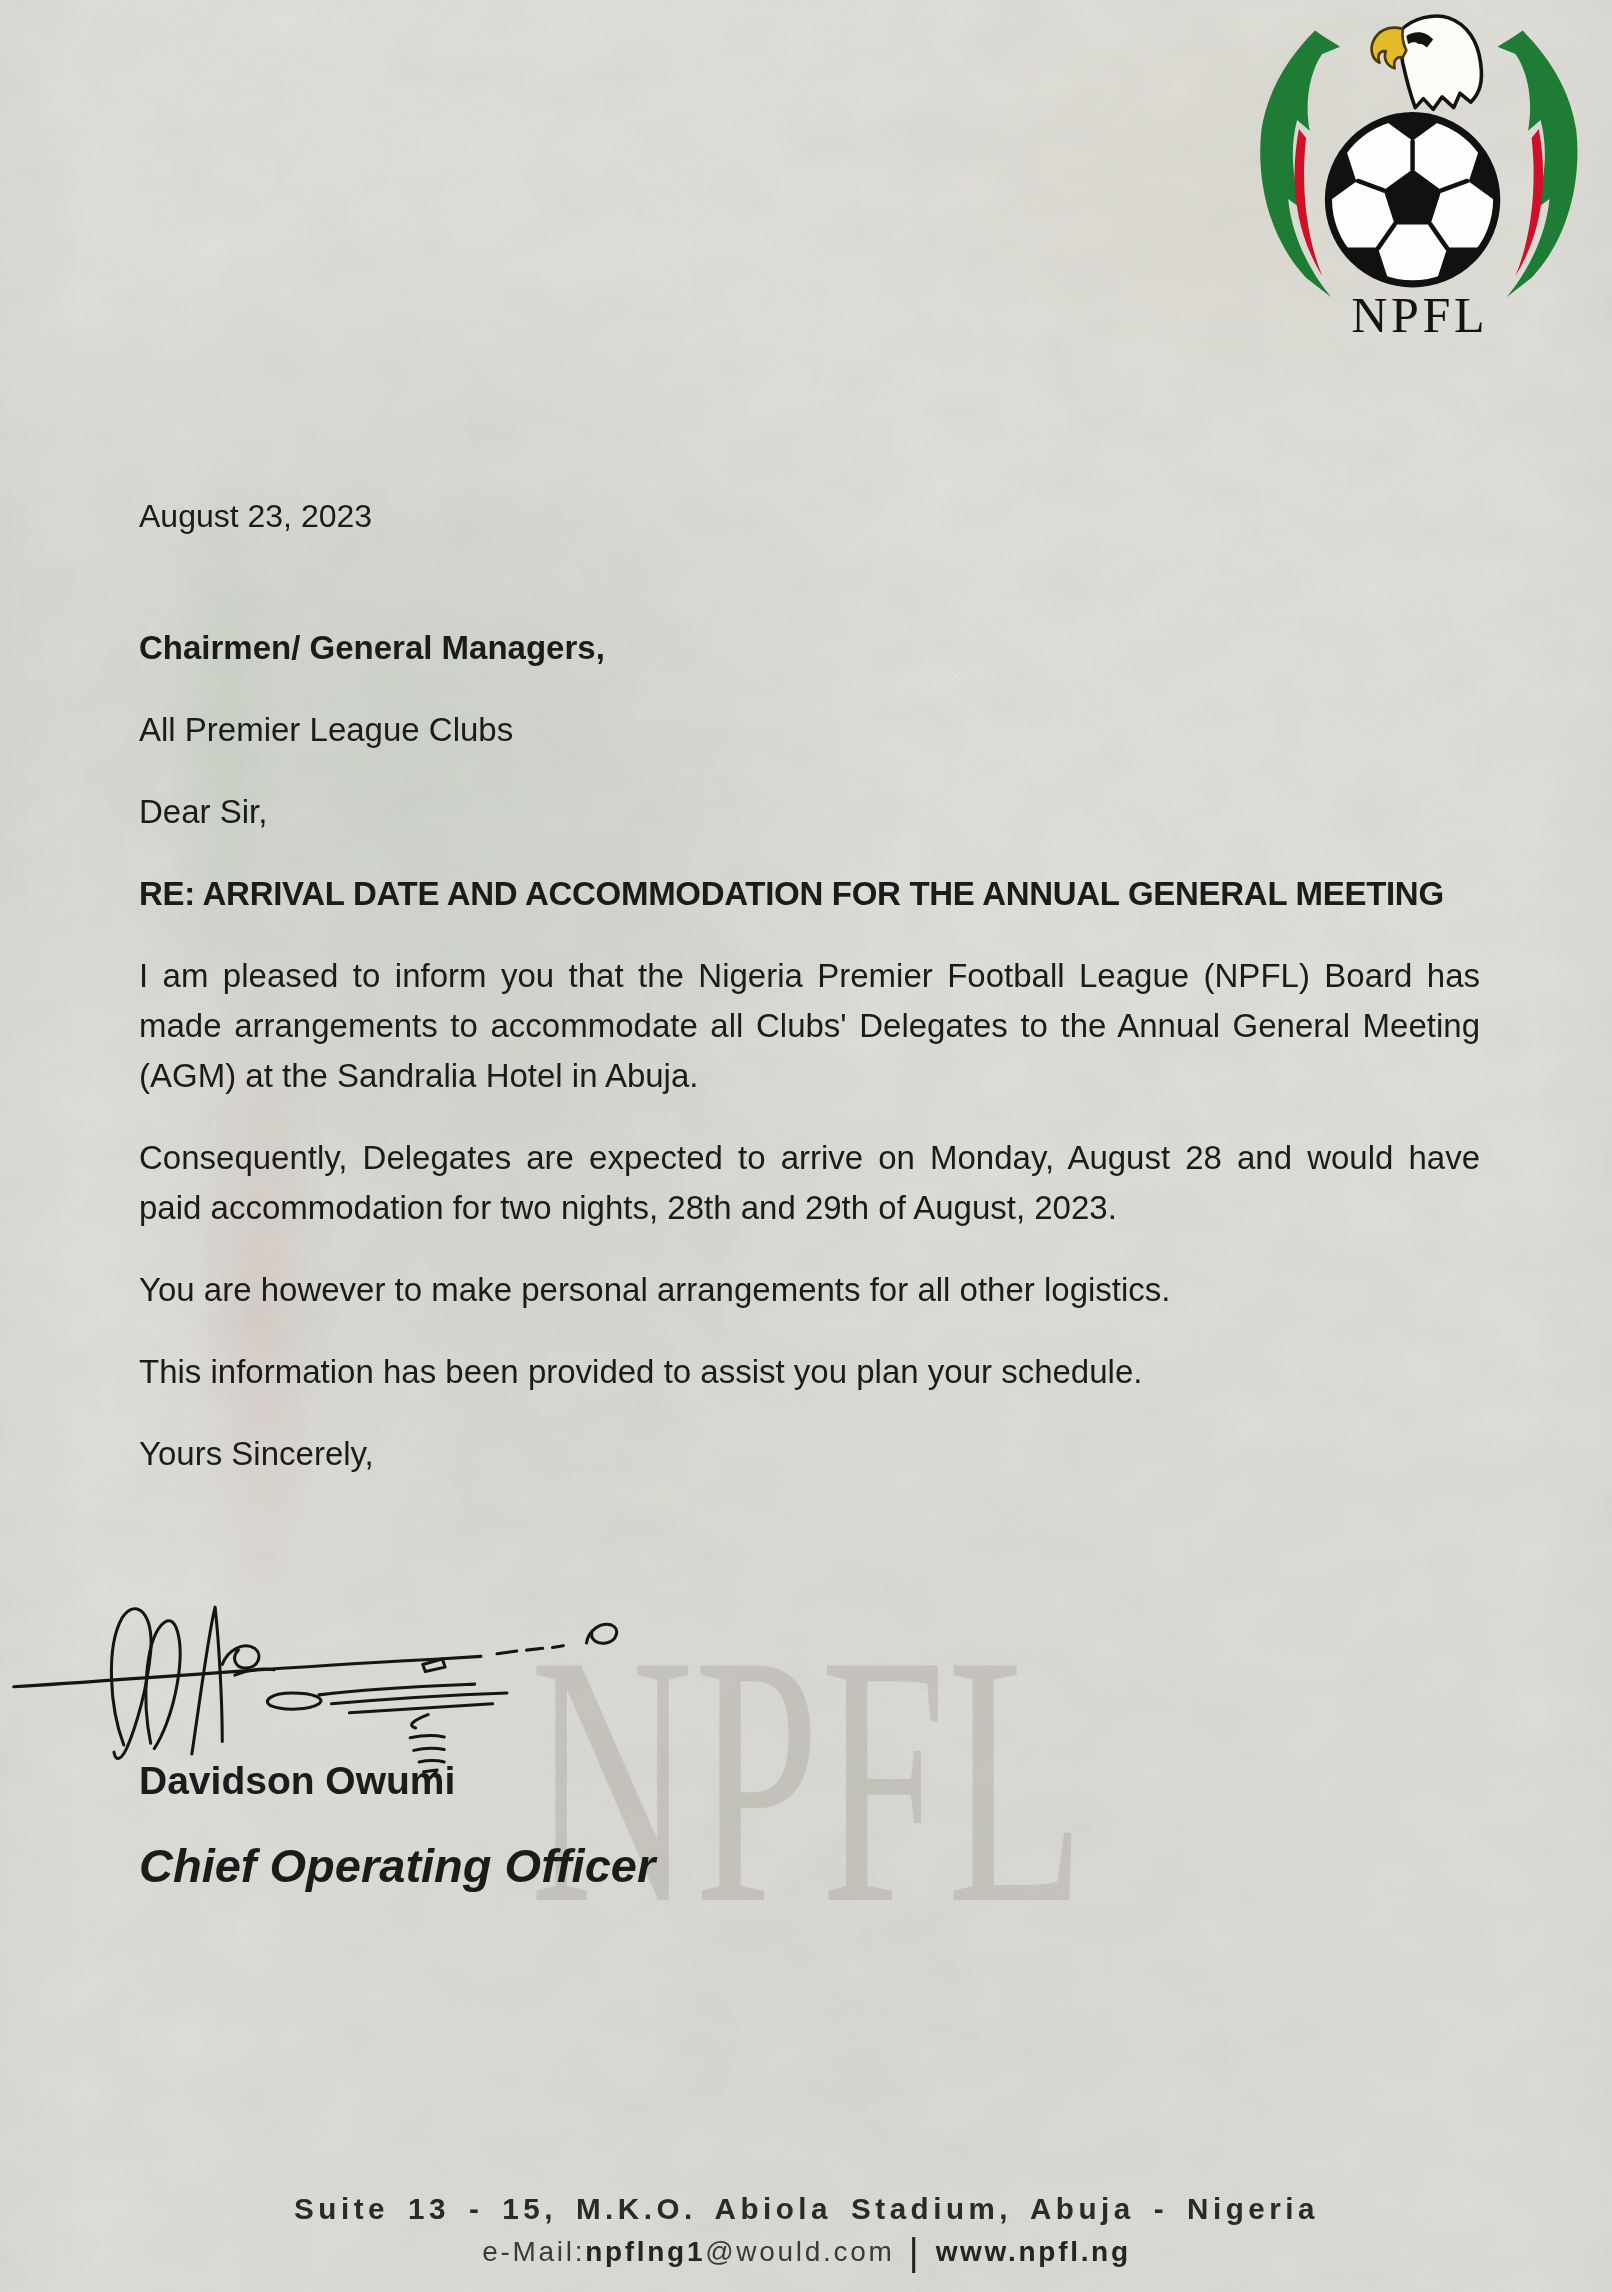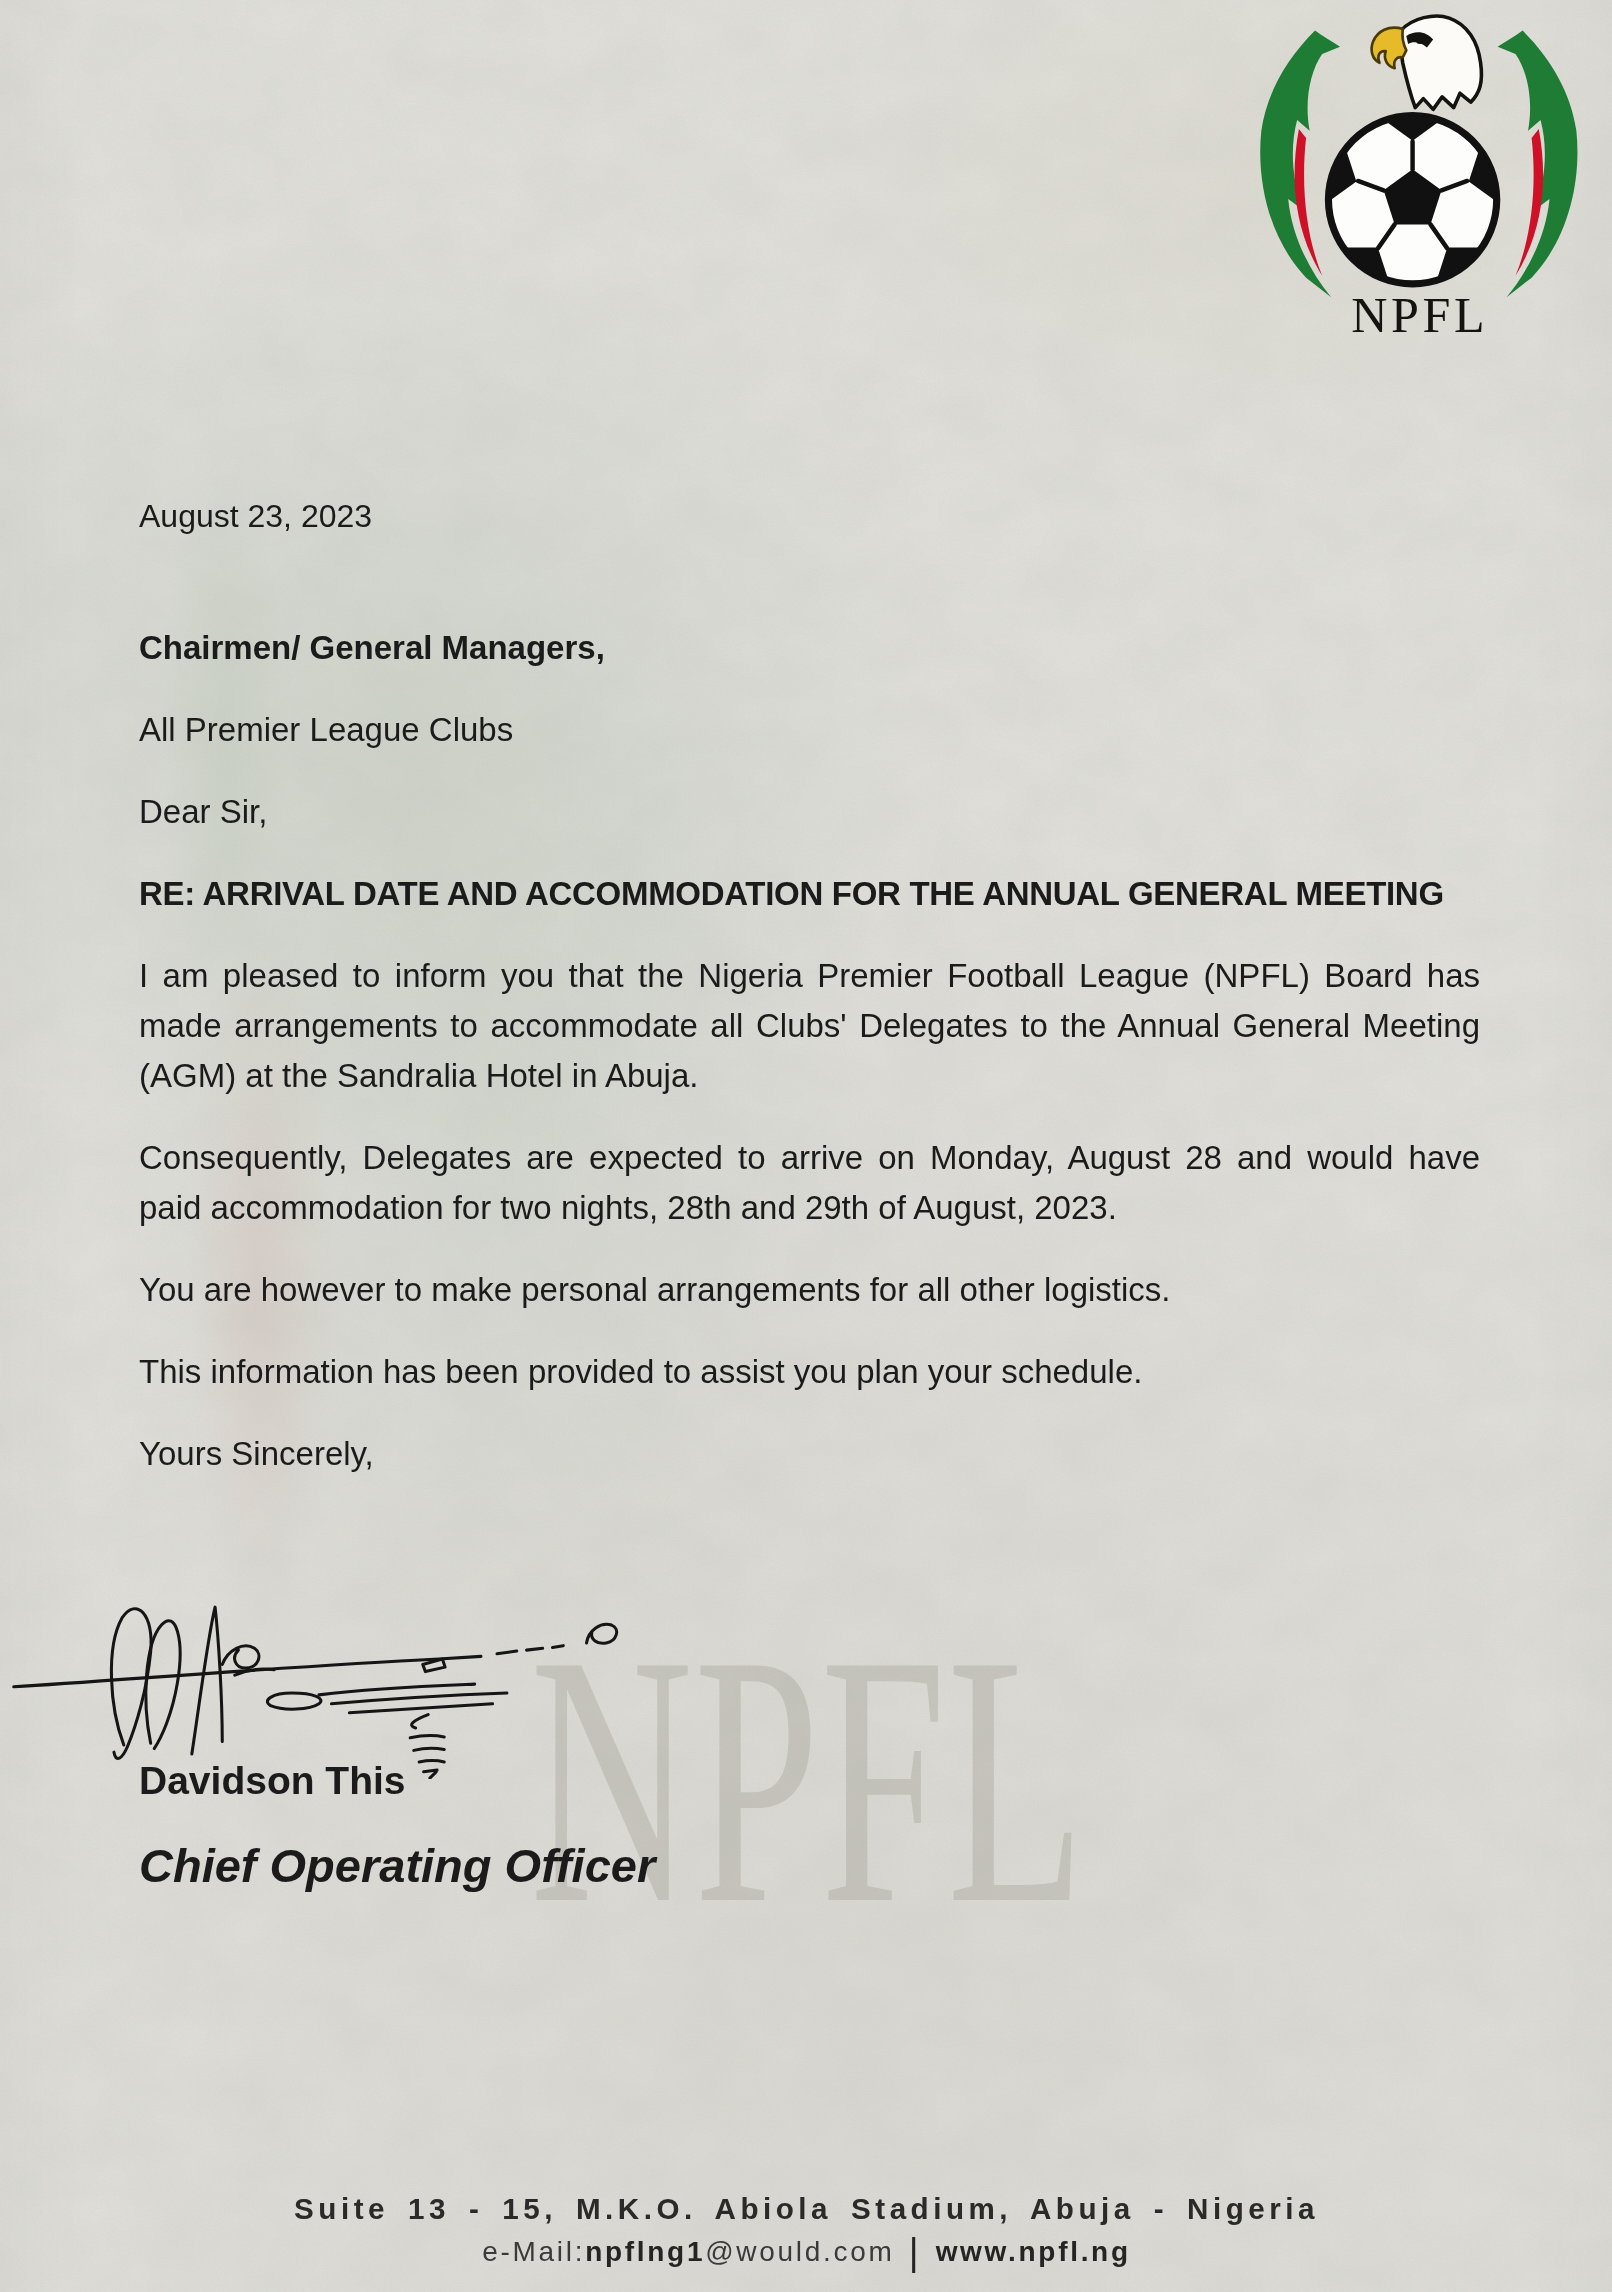--- a/index.html
+++ b/index.html
@@ -130,21 +130,21 @@
       <path d="M238,72 c6,-16 24,-26 36,-18 c10,7 4,22 -10,22 c-12,0 -16,-12 -8,-20"></path>
       <path d="M252,84 c14,-6 30,-8 44,-6"></path>
       <path d="M292,118 c-10,-6 2,-14 24,-14 c24,0 38,6 30,12 c-10,7 -40,8 -54,2"></path>
       <path d="M346,106 C410,98 470,96 520,94"></path>
       <path d="M360,116 C430,110 500,106 556,104"></path>
       <path d="M380,126 C440,122 500,118 540,116"></path>
       <path d="M468,128 c-16,6 -24,12 -14,15 M448,154 c14,-3 28,-3 38,-1 M452,168 c12,-3 24,-3 34,-1 M458,181 c10,-2 20,-2 28,0 M463,192 l15,-2 M470,199 l7,-7"></path>
     </g>
   </svg>
 
-  <div class="signer-name">Davidson This</div>
+  <div class="signer-name">Davidson Owumi</div>
   <div class="signer-title">Chief Operating Officer</div>
 
   <div class="footer">
     <div class="f1">Suite 13 - 15, M.K.O. Abiola Stadium, Abuja - Nigeria</div>
     <div class="f2"><span>e-Mail:</span><span class="fb">npflng1</span><span>@would.com</span><span class="fsep">|</span><span class="fb">www.npfl.ng</span></div>
   </div>
 
 </div>
 
 

